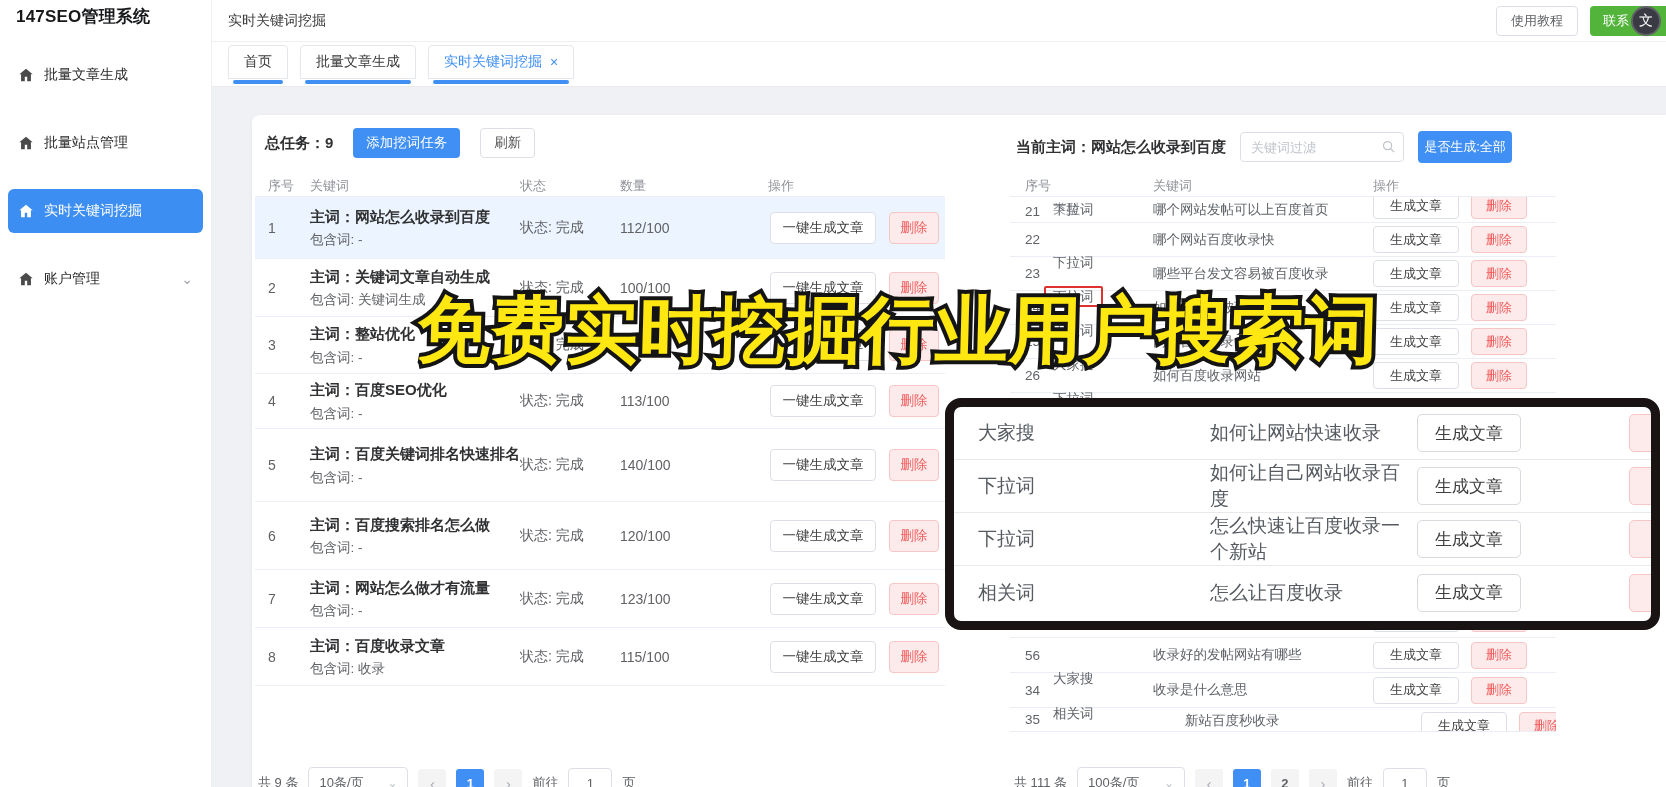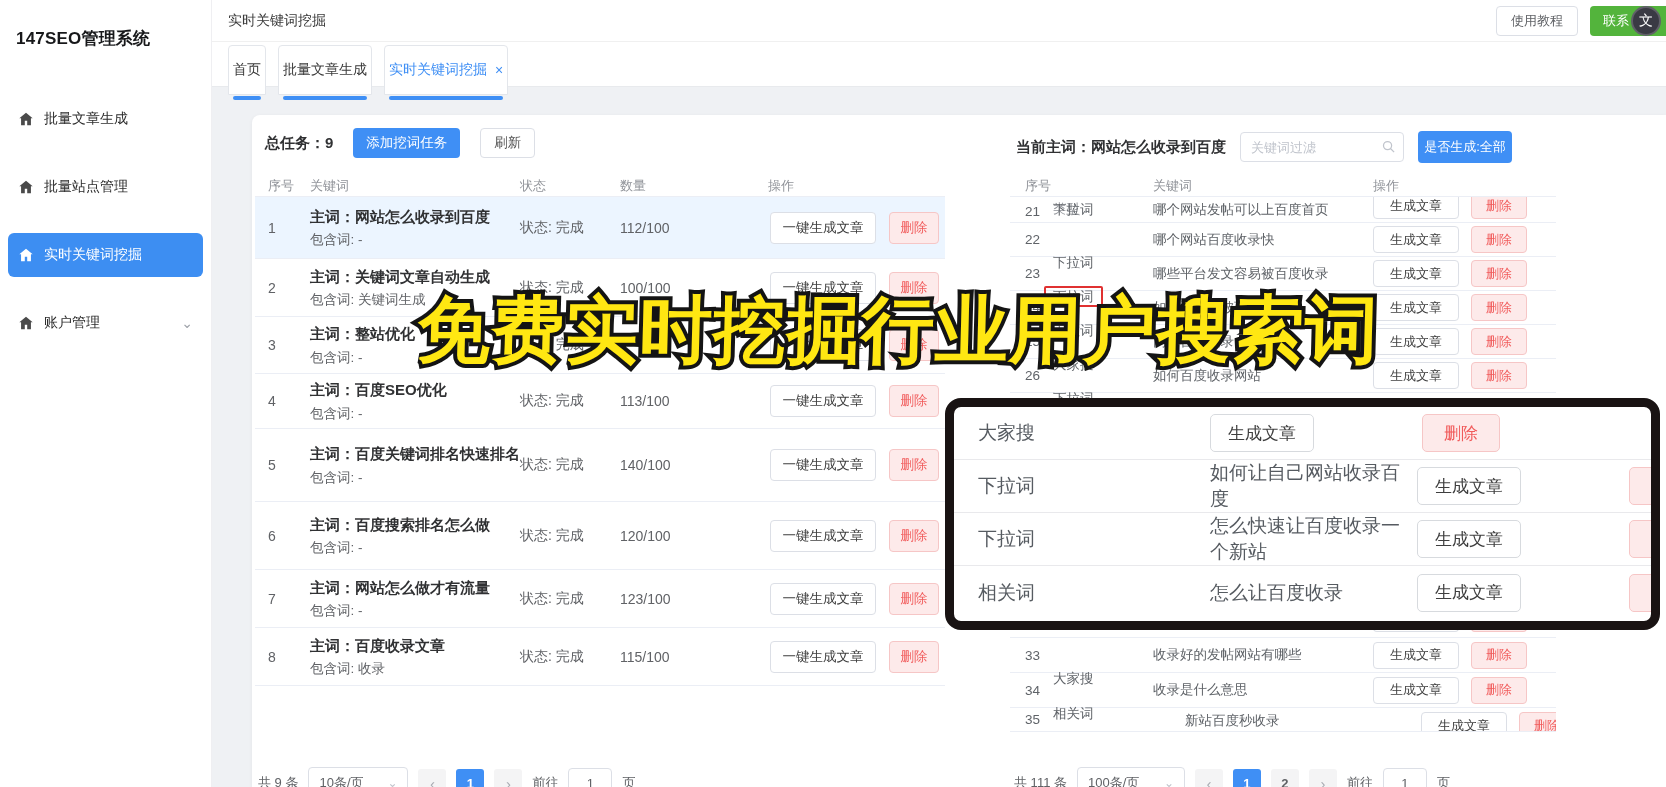--- a/index.html
+++ b/index.html
@@ -1,39 +1,39 @@
 <!DOCTYPE html>
 <html><head>
 <meta charset="utf-8">
 <style>
   * { box-sizing: border-box; margin: 0; padding: 0; }
   body { font-family: "Liberation Sans", "DejaVu Sans", sans-serif; background:#fff; }
   .page { position:relative; width:1666px; height:787px; background:#fff; overflow:hidden; }
 
   
   .sidebar { position:absolute; left:0; top:0; width:212px; height:787px; background:#fff; border-right:1px solid #efeff2; z-index:2; }
-  .logo { padding:27px 16px; font-size:17px; font-weight:bold; color:#17181a; letter-spacing:.2px; }
+  .logo { padding:5px 16px; font-size:17px; font-weight:bold; color:#17181a; letter-spacing:.2px; }
   .menu { margin-top:20px; }
   .menu-item { display:flex; align-items:center; gap:10px; height:44px; margin:0 8px 24px 8px; padding:0 10px; font-size:14px; color:#2d2d2d; border-radius:6px; cursor:pointer; }
   .menu-item .mi-icon { width:16px; height:16px; color:#4a4a4a; flex:0 0 16px; }
   .menu-item.active { background:#3d8ef2; color:#fff; }
   .menu-item.active .mi-icon { color:#fff; }
   .mi-chevron { margin-left:auto; color:#a0a4ab; font-size:14px; }
 
   
   .topbar { position:absolute; left:212px; top:0; right:0; height:42px; background:#fff; border-bottom:1px solid #f0f0f0; display:flex; align-items:center; padding:0 0 0 16px; z-index:2; }
   .page-title { font-size:14px; color:#3a3a3a; }
   .topbar-right { margin-left:auto; display:flex; align-items:flex-end; }
   .btn-tutorial { height:30px; padding:0 14px; background:#fff; border:1px solid #dcdfe6; border-radius:4px; font-size:13px; color:#606266; cursor:pointer; }
   .btn-contact { height:30px; width:76px; margin-left:12px; background:#53b43c; color:#fff; border:none; border-radius:4px 0 0 4px; font-size:13px; text-align:left; padding-left:13px; cursor:pointer; }
   .float-badge { position:absolute; right:5px; top:6px; width:30px; height:30px; border-radius:50%; background:#3a3a44; border:2px solid #606068; color:#fff; display:flex; align-items:center; justify-content:center; font-size:14px; z-index:3; cursor:pointer; }
 
   
   .tabbar { position:absolute; left:212px; top:42px; right:0; height:45px; background:#fff; border-bottom:1px solid #e8eaed; display:flex; align-items:flex-start; padding:3px 0 0 16px; gap:12px; z-index:2; }
-  .tab { position:relative; height:50px; padding:0 4px; border:1px solid #e3e6eb; border-radius:4px 4px 0 0; display:flex; align-items:center; gap:8px; font-size:14px; color:#3a3a3a; background:#fff; cursor:pointer; }
+  .tab { position:relative; height:34px; padding:0 15px; border:1px solid #e3e6eb; border-radius:4px 4px 0 0; display:flex; align-items:center; gap:8px; font-size:14px; color:#3a3a3a; background:#fff; cursor:pointer; }
   .tab::after { content:""; position:absolute; left:4px; right:4px; bottom:-6px; height:4px; background:#3f8ff5; border-radius:2px; }
   .tab.active { color:#3f8ff5; }
   .tab .tab-close { color:#3f8ff5; font-size:14px; cursor:pointer; }
 
   
   .content { position:absolute; left:212px; top:87px; right:0; bottom:0; background:#eff1f4; }
   .card { position:absolute; left:40px; top:28px; right:0; bottom:0; background:#fff; border-radius:8px 0 0 0; box-shadow:0 1px 4px rgba(0,0,0,.05); }
 
   
   .l-toolbar { position:absolute; left:13px; top:13px; display:flex; align-items:center; gap:20px; }
@@ -387,21 +387,21 @@
               <button class="btn-del-sm">删除</button>
             </span>
         </div>
 
         <div class="r-spacer">
           <div class="sliver gen"></div>
           <div class="sliver del"></div>
         </div>
 
         <div class="r-row" style="height:35px">
-          <span class="rc-seq">33</span>
+          <span class="rc-seq">56</span>
           <span class="rc-type">大家搜</span>
           <span class="rc-kw">收录好的发帖网站有哪些</span>
           <span class="rc-ops">
               <button class="btn-gen-sm">生成文章</button>
               <button class="btn-del-sm">删除</button>
             </span>
         </div>
 
         <div class="r-row" style="height:35px">
           <span class="rc-seq">34</span>
@@ -435,20 +435,21 @@
         <div class="pg-num">2</div>
         <div class="pg-btn">›</div>
         <span>前往</span>
         <input class="pg-goto-input" value="1" style="">
         <span>页</span>
       </div>
 
       <div class="inset">
         <div class="inset-row">
           <span class="ic-type">大家搜</span>
+          <span class="ic-kw">如何让网站快速收录</span>
           <button class="btn-gen-lg">生成文章</button>
           <button class="btn-del-lg">删除</button>
         </div>
         <div class="inset-row">
           <span class="ic-type">下拉词</span>
           <span class="ic-kw">如何让自己网站收录百度</span>
           <button class="btn-gen-lg">生成文章</button>
           <button class="btn-del-lg">删除</button>
         </div>
         <div class="inset-row">

